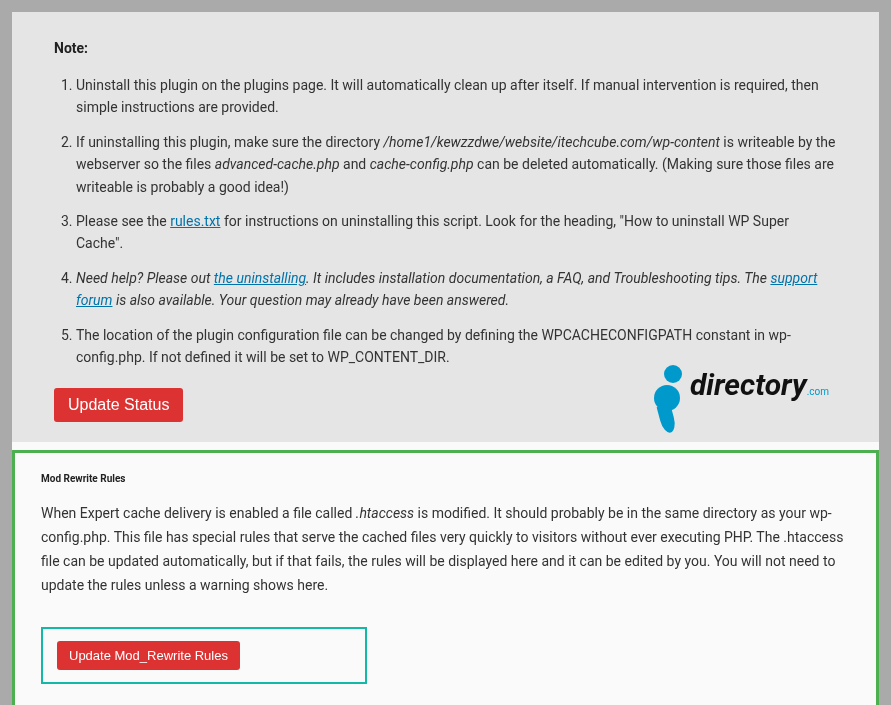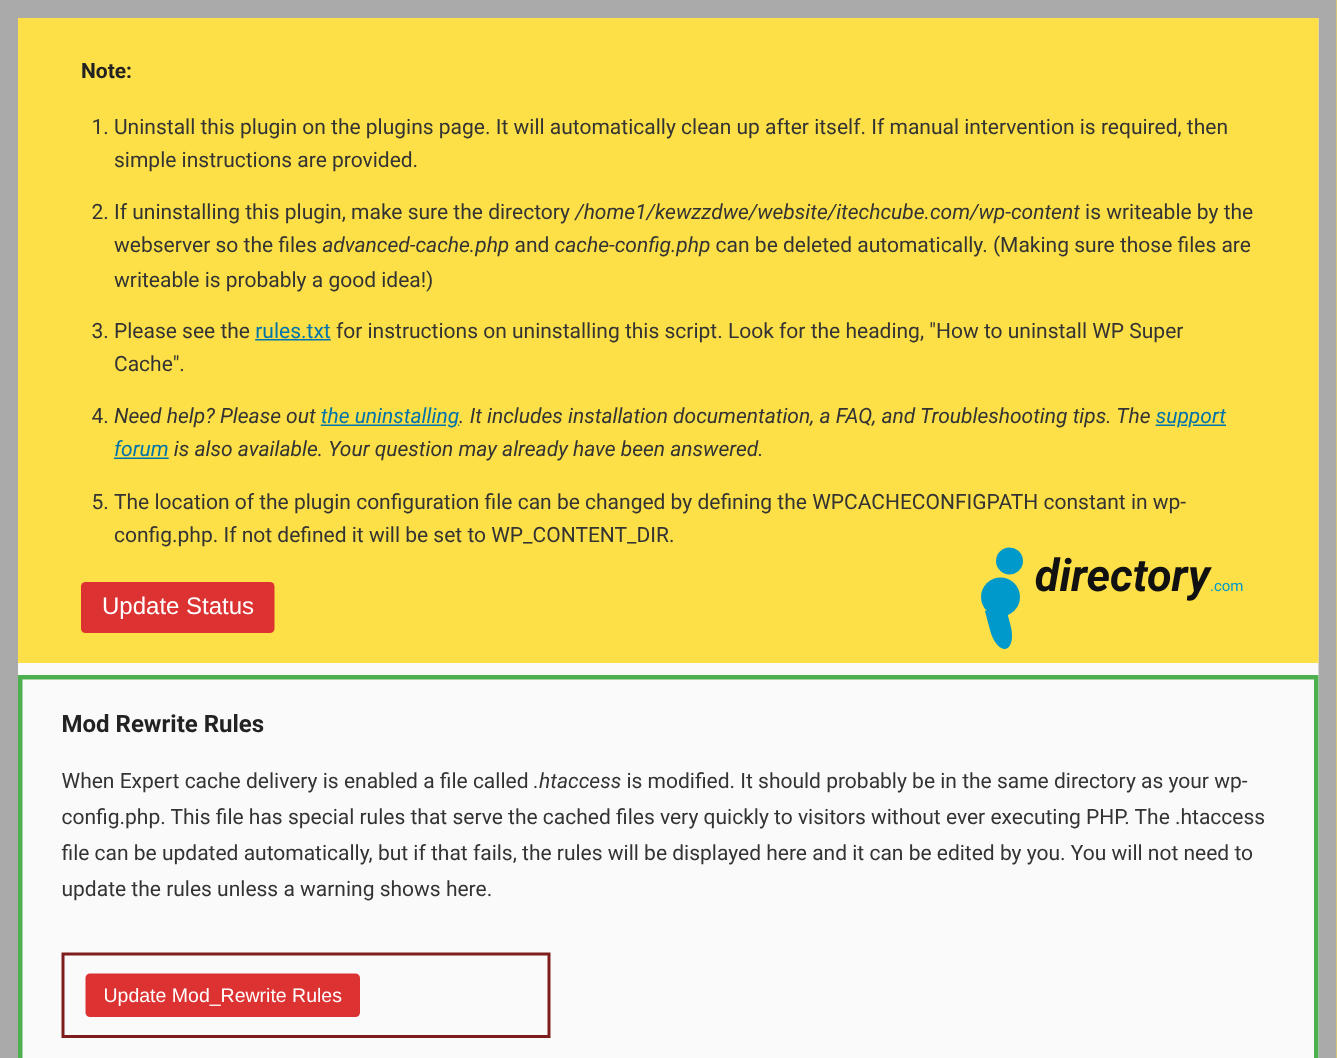--- a/index.html
+++ b/index.html
@@ -13,21 +13,21 @@
       padding: 12px;
       font-size: 14px;
       color: #333;
       width: 891px;
     }
     .content-wrapper {
       background: #fafafa;
     }
     .note-section {
       padding: 28px 42px 20px 42px;
-      background: #fde047;
+      background: #e5e5e5;
     }
     .note-heading {
       font-weight: 700;
       font-size: 14px;
       margin-bottom: 18px;
       color: #222;
     }
     .note-list {
       padding-left: 22px;
       list-style-position: outside;
@@ -108,31 +108,31 @@
       position: relative;
     }
     .mod-rewrite-section {
       border: 3px solid #4CAF50;
       margin: 8px 0 0 0;
       padding: 20px 26px 28px 26px;
       background: #fafafa;
     }
     .mod-rewrite-heading {
       font-weight: 700;
-      font-size: 16px;
+      font-size: 10px;
       margin-bottom: 18px;
       color: #222;
     }
     .mod-rewrite-text {
       line-height: 1.7;
       color: #333;
       margin-bottom: 30px;
     }
     .inner-green-box {
-      border: 2px solid #7f1d1d;
+      border: 2px solid #14b8a6;
       padding: 12px 14px;
       display: inline-block;
       width: 326px;
     }
     .btn-secondary {
       display: inline-block;
       background: #dc3232;
       color: #fff;
       border: none;
       padding: 7px 12px;

